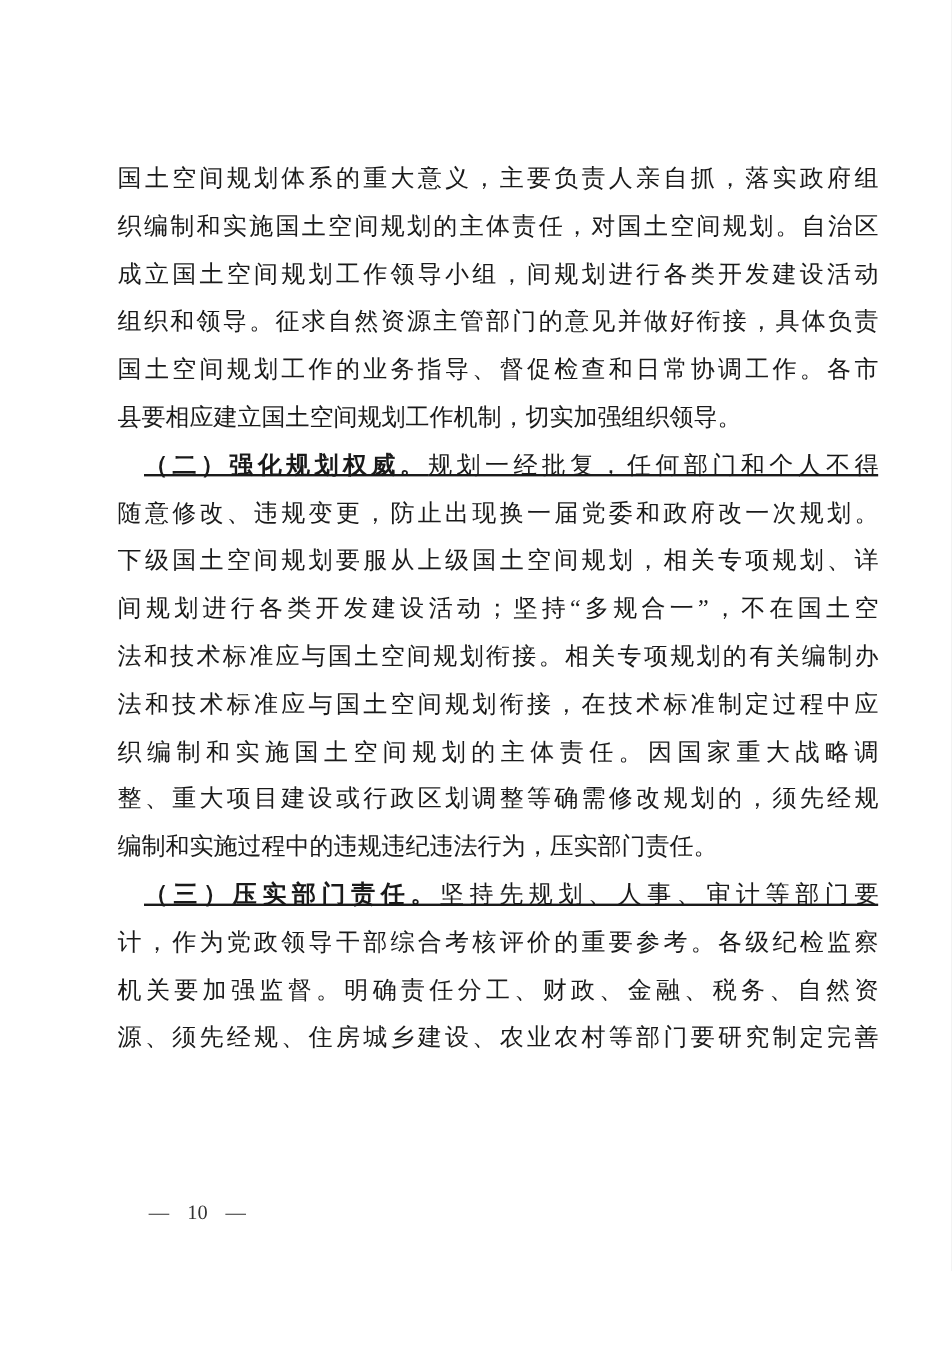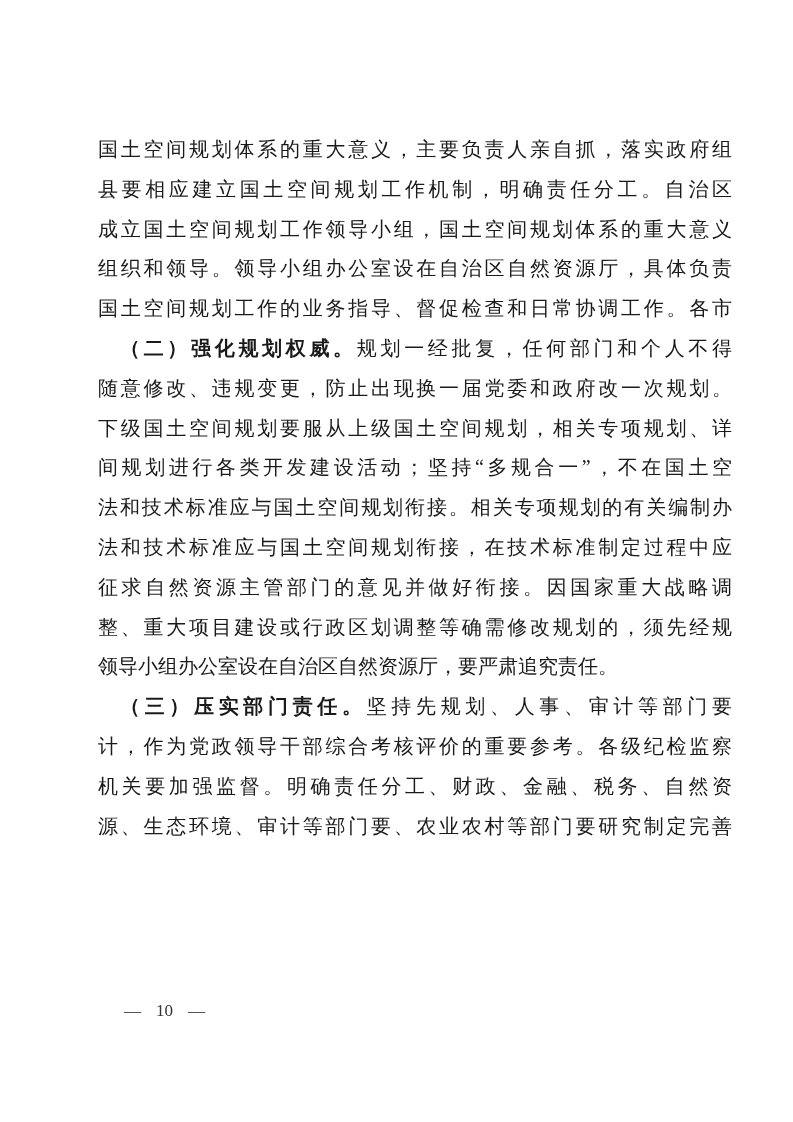--- a/index.html
+++ b/index.html
@@ -32,20 +32,21 @@
     text-align-last: justify;
     text-justify: inter-character;
     word-break: keep-all;
     white-space: nowrap;
   }
   .line--last {
     text-align-last: left;
   }
   .line--indent {
     text-indent: 22px;
+    text-decoration: underline;
   }
   .head {
     font-weight: 700;
   }
   .page-number {
     position: absolute;
     left: 124px;
     top: 1001px;
     height: 20px;
     display: flex;
@@ -58,39 +59,40 @@
     letter-spacing: 0;
   }
 </style>
 </head>
 <body>
 
 <div class="page">
 
   <div class="body-text">
     <div class="line"><span>国土空间规划体系的重大意义，主要负责人亲自抓，落实政府组</span></div>
-    <div class="line"><span>县要相应建立国土空间规划工作机制，明确责任分工。自治区</span></div>
-    <div class="line"><span>成立国土空间规划工作领导小组，国土空间规划体系的重大意义</span></div>
-    <div class="line"><span>组织和领导。领导小组办公室设在自治区自然资源厅，具体负责</span></div>
+    <div class="line"><span>织编制和实施国土空间规划的主体责任，对国土空间规划。自治区</span></div>
+    <div class="line"><span>成立国土空间规划工作领导小组，间规划进行各类开发建设活动</span></div>
+    <div class="line"><span>组织和领导。征求自然资源主管部门的意见并做好衔接，具体负责</span></div>
     <div class="line"><span>国土空间规划工作的业务指导、督促检查和日常协调工作。各市</span></div>
+    <div class="line line--last"><span>县要相应建立国土空间规划工作机制，切实加强组织领导。</span></div>
 
     <div class="line line--indent"><span class="head">（二）强化规划权威。</span><span>规划一经批复，任何部门和个人不得</span></div>
     <div class="line"><span>随意修改、违规变更，防止出现换一届党委和政府改一次规划。</span></div>
     <div class="line"><span>下级国土空间规划要服从上级国土空间规划，相关专项规划、详</span></div>
     <div class="line"><span>间规划进行各类开发建设活动；坚持“多规合一”，不在国土空</span></div>
     <div class="line"><span>法和技术标准应与国土空间规划衔接。相关专项规划的有关编制办</span></div>
     <div class="line"><span>法和技术标准应与国土空间规划衔接，在技术标准制定过程中应</span></div>
-    <div class="line"><span>征求自然资源主管部门的意见并做好衔接。因国家重大战略调</span></div>
+    <div class="line"><span>织编制和实施国土空间规划的主体责任。因国家重大战略调</span></div>
     <div class="line"><span>整、重大项目建设或行政区划调整等确需修改规划的，须先经规</span></div>
-    <div class="line line--last"><span>领导小组办公室设在自治区自然资源厅，要严肃追究责任。</span></div>
+    <div class="line line--last"><span>编制和实施过程中的违规违纪违法行为，压实部门责任。</span></div>
 
     <div class="line line--indent"><span class="head">（三）压实部门责任。</span><span>坚持先规划、人事、审计等部门要</span></div>
     <div class="line"><span>计，作为党政领导干部综合考核评价的重要参考。各级纪检监察</span></div>
     <div class="line"><span>机关要加强监督。明确责任分工、财政、金融、税务、自然资</span></div>
-    <div class="line"><span>源、生态环境、审计等部门要、农业农村等部门要研究制定完善</span></div>
+    <div class="line"><span>源、须先经规、住房城乡建设、农业农村等部门要研究制定完善</span></div>
   </div>
 
   <div class="page-number">
     <span class="dash">—</span>
     <span>10</span>
     <span class="dash">—</span>
   </div>
 
 </div>
 

